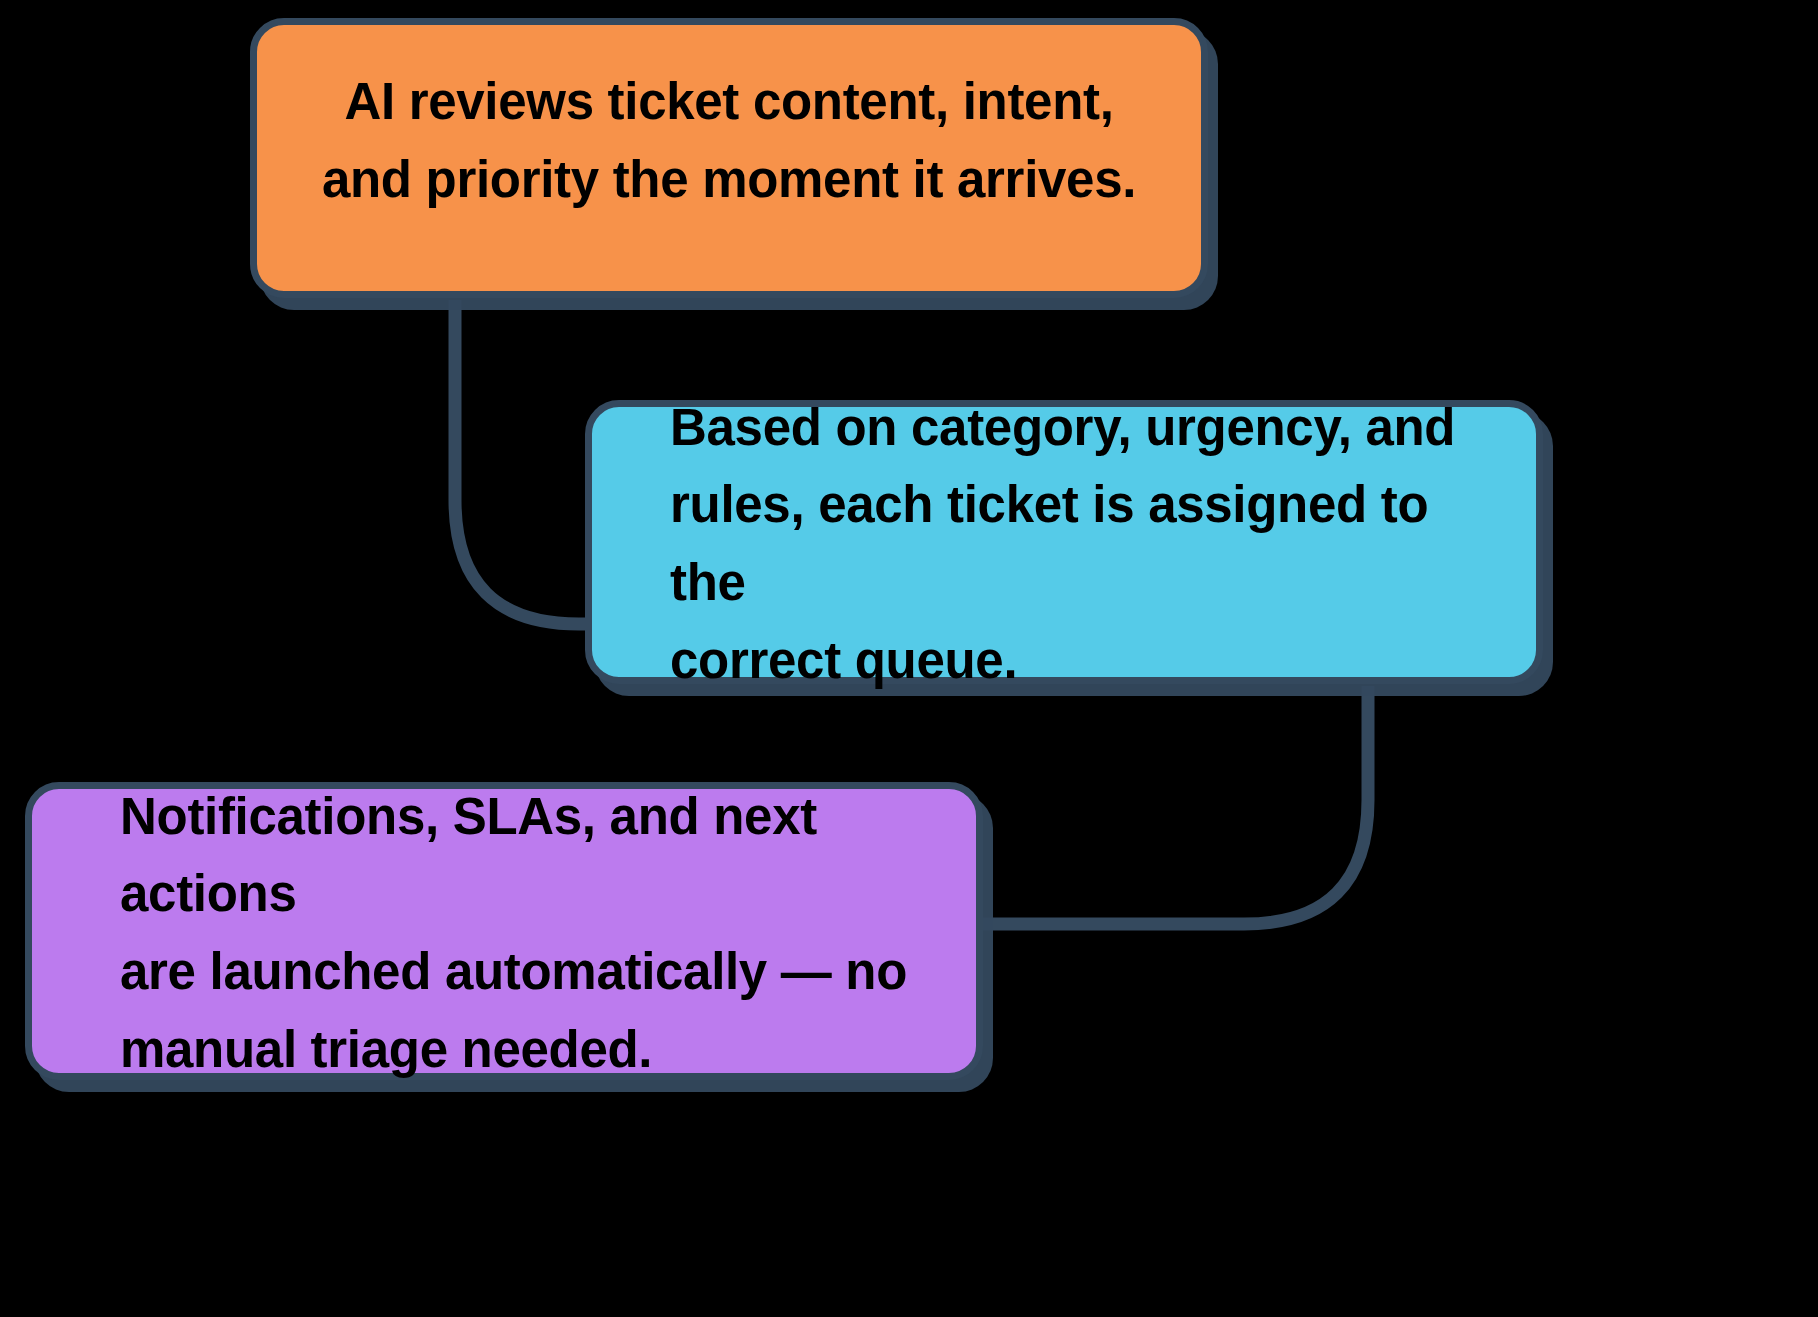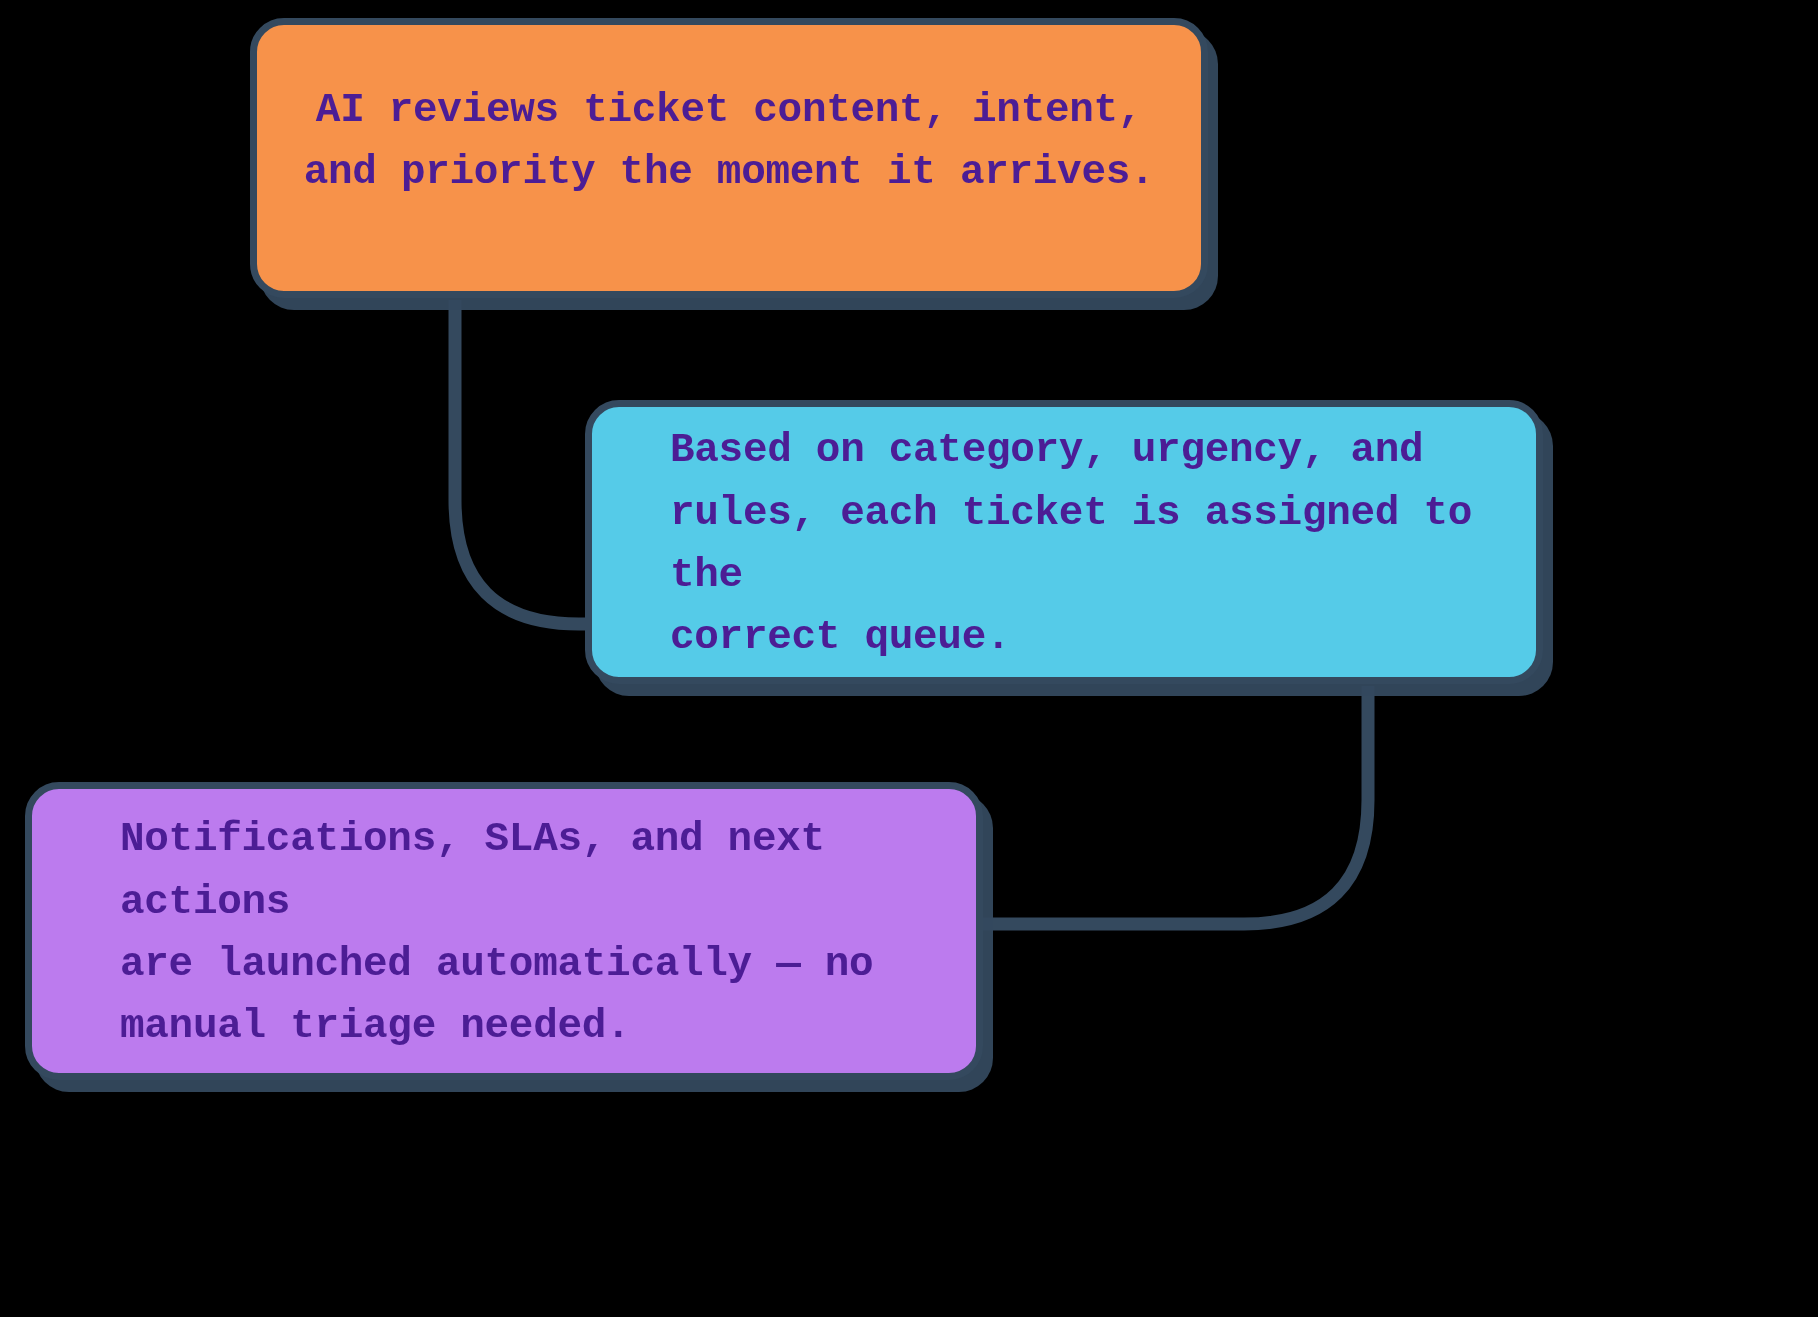--- a/index.html
+++ b/index.html
@@ -31,24 +31,24 @@
     position: absolute;
     box-sizing: border-box;
     border-radius: 34px;
     border: 7px solid #34495e;
     box-shadow: 10px 12px 0 0 rgba(52, 73, 94, 0.95);
     display: flex;
     align-items: center;
     z-index: 3;
   }
   .node-text {
-    font-family: Liberation Mono, monospace;
+    font-family: Liberation Sans, sans-serif;
     font-weight: 700;
-    color: #4c1d95;
-    font-size: 41px;
+    color: #000000;
+    font-size: 51px;
     line-height: 1.52;
     letter-spacing: -0.3px;
     width: 100%;
     white-space: pre-line;
   }
   
   #node-ai-review {
     left: 250px;
     top: 18px;
     width: 958px;

